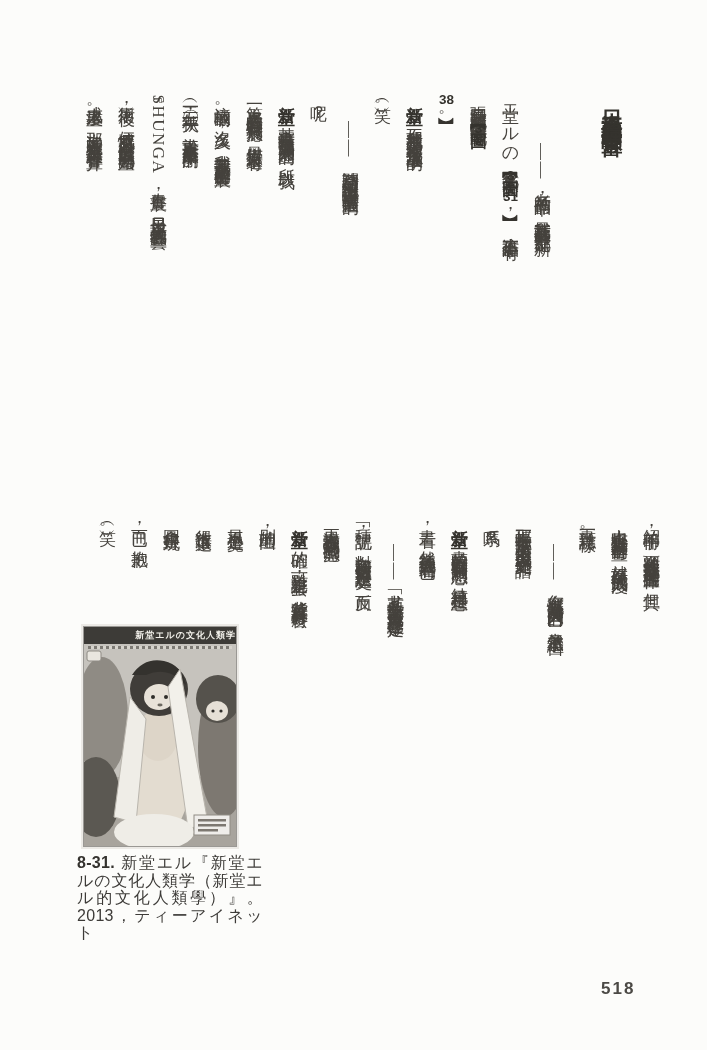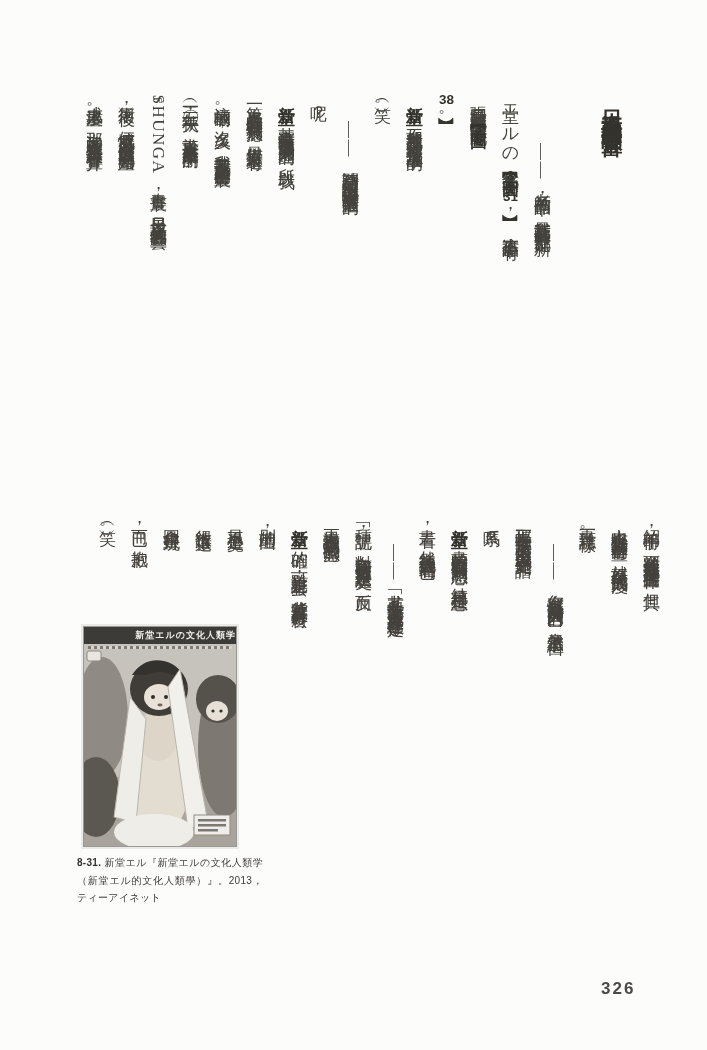--- a/index.html
+++ b/index.html
@@ -77,21 +77,21 @@
     height:3px;
     background:repeating-linear-gradient(90deg,#7d7a74 0 3px,#d6d3cc 3px 6px);
   }
   .cover svg{ position:absolute; left:0; top:0; }
   .caption{
     position:absolute;
     left:77px; top:854px;
     width:186px;
     margin:0;
     font-family:"Liberation Sans",sans-serif;
-    font-size:10px;
+    font-size:16px;
     line-height:17.5px;
     letter-spacing:.3px;
     color:#3d3b38;
     text-align:justify;
   }
   .caption .cap-label{ font-weight:700; color:#34322e; }
   .pageno{
     position:absolute;
     left:601px; top:979px;
     font:700 17px "Liberation Sans",sans-serif;
@@ -172,15 +172,15 @@
       <rect x="114" y="197" width="28" height="2.5" fill="#7d7871"></rect>
       <rect x="114" y="202" width="20" height="2.5" fill="#7d7871"></rect>
       <rect x="3" y="24" width="14" height="10" rx="2" fill="#e9e6df" stroke="#8f8b84" stroke-width="1"></rect>
     </svg>
     <div class="cover-titlebar">新堂エルの文化人類学</div>
     <div class="cover-subrule"></div>
   </figure>
 
   <p class="caption"><span class="cap-label">8-31.</span><span> 新堂エル『新堂エルの文化人類学（新堂エル的文化人類學）』。2013，ティーアイネット</span></p>
 
-  <div class="pageno">326</div>
+  <div class="pageno">518</div>
 
 </div>
 
 </body></html>

